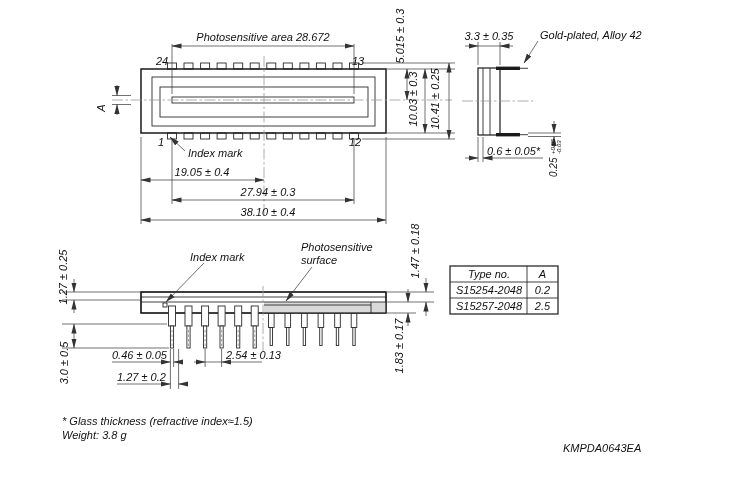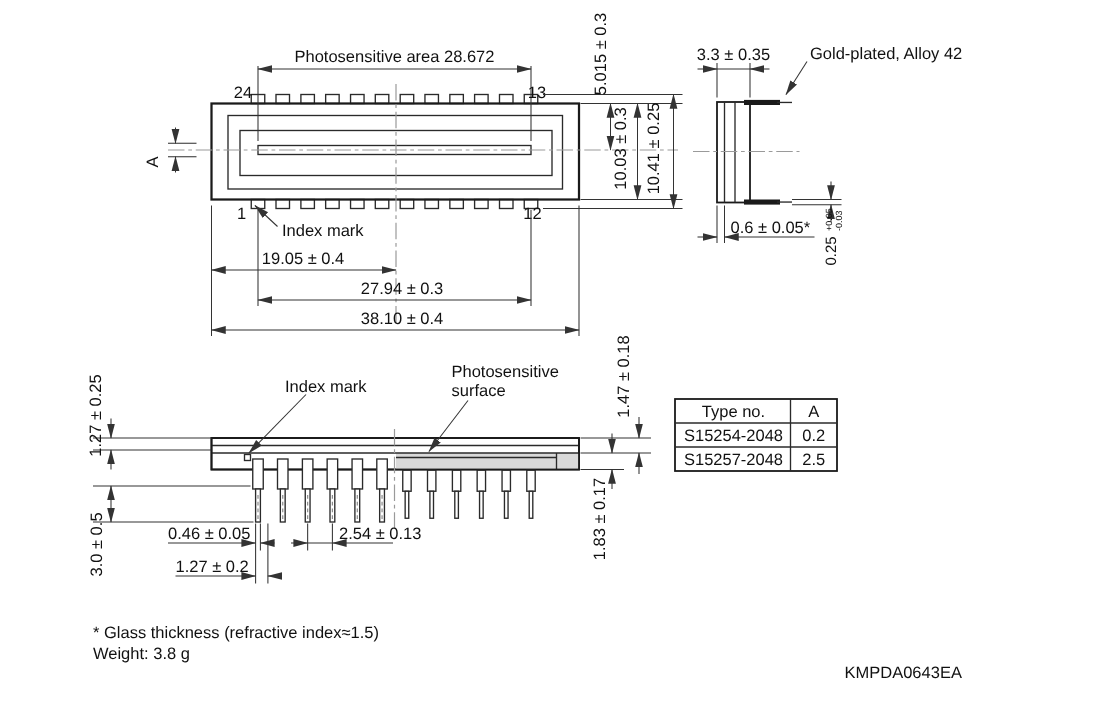--- a/index.html
+++ b/index.html
@@ -1,16 +1,16 @@
 <!DOCTYPE html>
 <html><head>
 <meta charset="utf-8">
 <style>
   html,body{margin:0;padding:0;background:#ffffff;}
-  .stage{position:relative;width:738px;height:481px;background:#ffffff;overflow:hidden;}
+  .stage{position:relative;width:738px;height:481px;background:#ffffff;overflow:hidden;font-style:italic;}
   svg{position:absolute;left:0;top:0;}
   .ol{fill:none;stroke:#1a1a1a;stroke-width:1.5;}
   .ol2{fill:none;stroke:#1a1a1a;stroke-width:1.2;}
   .ml{fill:#ffffff;stroke:#2a2a2a;stroke-width:0.9;}
   .mln{fill:none;stroke:#2a2a2a;stroke-width:0.9;}
   .dl{fill:none;stroke:#333333;stroke-width:0.7;}
   .cl{fill:none;stroke:#9a9a9a;stroke-width:0.8;stroke-dasharray:11 2.5 2.5 2.5;}
   .pdash{fill:none;stroke:#8a8a8a;stroke-width:0.8;stroke-dasharray:2.5 2;}
   .txt{font-family:"Liberation Sans",sans-serif;font-size:11px;fill:#111111;}
   .txtm{text-anchor:middle;}

